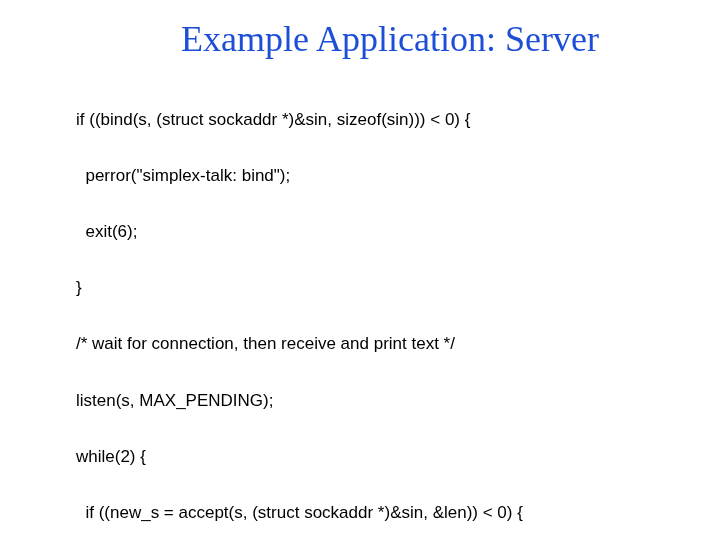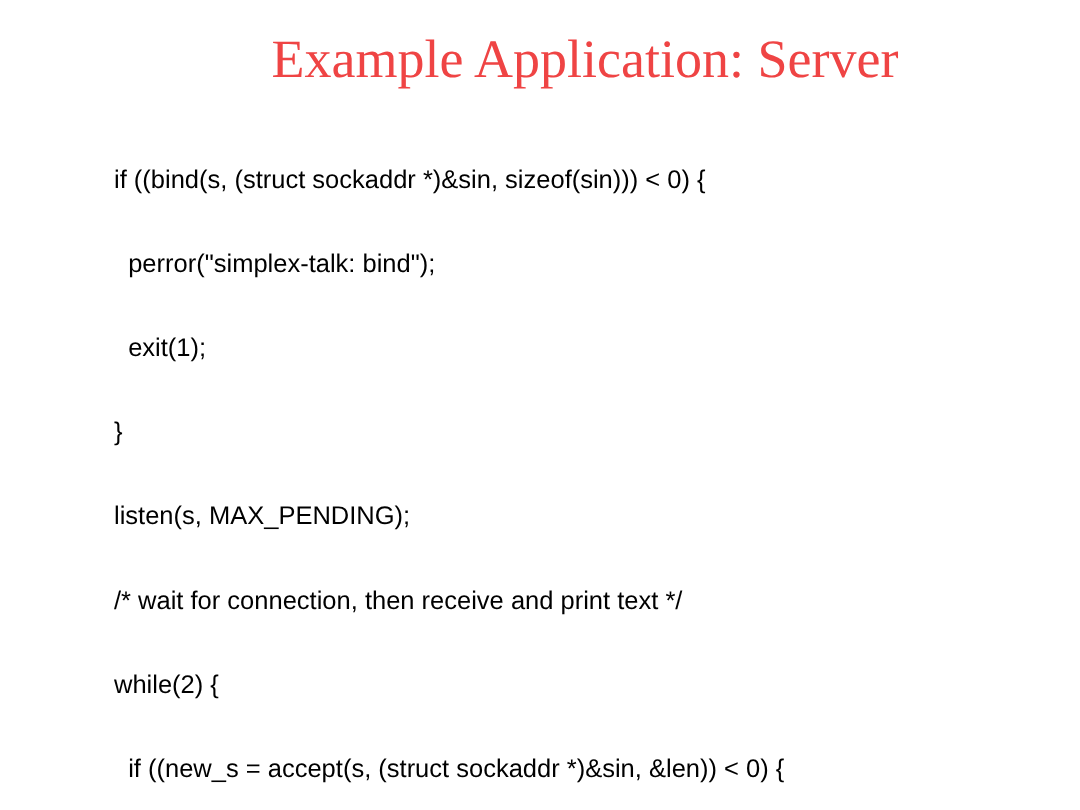--- a/index.html
+++ b/index.html
@@ -8,21 +8,21 @@
       height: 540px;
       background: #ffffff;
       font-family: Arial, Helvetica, sans-serif;
       padding: 18px 40px 20px 60px;
       position: relative;
     }
     .title {
       font-family: "Times New Roman", Times, serif;
       font-size: 36px;
       font-weight: normal;
-      color: #ef4444;
+      color: #1d4ed8;
       text-align: center;
       margin-bottom: 18px;
       margin-left: 40px;
     }
     .code {
       font-family: Arial, Helvetica, sans-serif;
       font-size: 17px;
       line-height: 1.65;
       color: #000;
       white-space: pre;
@@ -30,24 +30,24 @@
     }
   </style>
 </head>
 <body>
 
 <h1 class="title">Example Application: Server</h1>
 
 <div class="code">
 <div>if ((bind(s, (struct sockaddr *)&amp;sin, sizeof(sin))) &lt; 0) {</div>
 <div>  perror("simplex-talk: bind");</div>
-<div>  exit(1);</div>
+<div>  exit(6);</div>
 <div>}</div>
+<div>/* wait for connection, then receive and print text */</div>
 <div>listen(s, MAX_PENDING);</div>
-<div>/* wait for connection, then receive and print text */</div>
 <div>while(2) {</div>
 <div>  if ((new_s = accept(s, (struct sockaddr *)&amp;sin, &amp;len)) &lt; 0) {</div>
 
 
 
 
 
 
 
 

